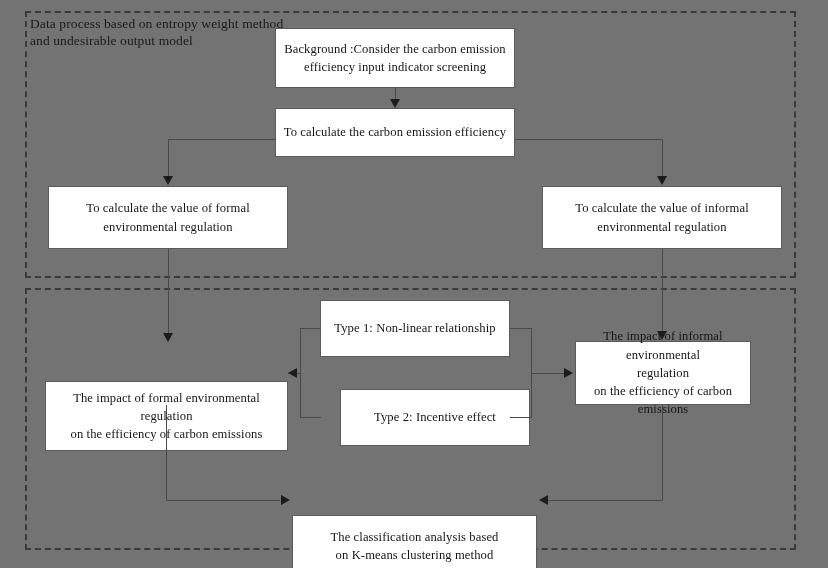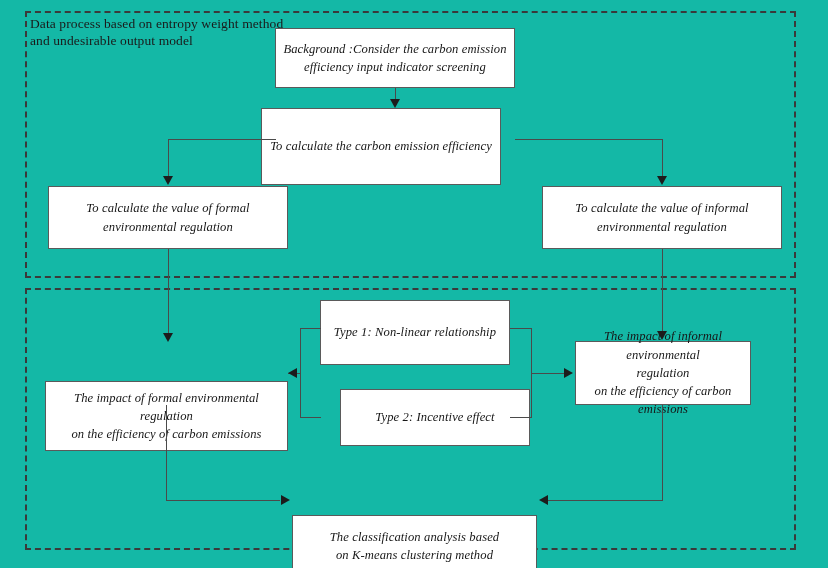--- a/index.html
+++ b/index.html
@@ -7,21 +7,21 @@
     padding: 0;
     background: #ffffff;
   }
   body {
     font-family: "Liberation Serif", "DejaVu Serif", serif;
   }
   #canvas {
     position: relative;
     width: 828px;
     height: 568px;
-    background: #14b8a6;
+    background: #737373;
     overflow: hidden;
   }
   
   .group {
     position: absolute;
     border: 2px dashed #3a3a3a;
     box-sizing: border-box;
   }
   .group-label {
     position: absolute;
@@ -40,21 +40,21 @@
     display: flex;
     align-items: center;
     justify-content: center;
     text-align: center;
     font-size: 12.6px;
     color: #161616;
     line-height: 1.45;
     letter-spacing: 0.1px;
     padding: 2px 6px;
   }
-  .box span { display: block; white-space: pre-line; font-style: italic; }
+  .box span { display: block; white-space: pre-line; }
   
   .ln {
     position: absolute;
     background: #4a4a4a;
   }
   .h { height: 1px; }
   .v { width: 1px; }
   
   .arrow {
     position: absolute;
@@ -86,21 +86,21 @@
   <div class="group-label" style="left:30px; top:16px; width:330px;">Data process based on entropy weight method
 and undesirable output model</div>
 
   <div class="group" style="left:25px; top:288px; width:771px; height:262px;"></div>
 
   <div class="box" style="left:275px; top:28px; width:240px; height:60px;">
     <span>Background :Consider the carbon emission
 efficiency input indicator screening</span>
   </div>
 
-  <div class="box" style="left:261px; top:108px; width:240px; height:77px;">
+  <div class="box" style="left:275px; top:108px; width:240px; height:49px;">
     <span>To calculate the carbon emission efficiency</span>
   </div>
 
   <div class="box" style="left:48px; top:186px; width:240px; height:63px;justify-content:center;">
     <span>To calculate the value of formal
 environmental regulation</span>
   </div>
 
   <div class="box" style="left:542px; top:186px; width:240px; height:63px;">
     <span>To calculate the value of informal
@@ -111,21 +111,21 @@
     <span>The impact of formal environmental regulation
 on the efficiency of carbon emissions</span>
   </div>
 
   <div class="box" style="left:575px; top:341px; width:176px; height:64px;">
     <span>The impact of informal environmental
 regulation
 on the efficiency of carbon emissions</span>
   </div>
 
-  <div class="box" style="left:320px; top:300px; width:190px; height:65px;">
+  <div class="box" style="left:320px; top:300px; width:190px; height:57px;">
     <span>Type 1: Non-linear relationship</span>
   </div>
 
   <div class="box" style="left:320px; top:389px; width:190px; height:57px;margin-left:20px;">
     <span>Type 2: Incentive effect</span>
   </div>
 
   <div class="box" style="left:292px; top:467px; width:245px; height:62px;margin-top:48px;">
     <span>The classification analysis based
 on K-means clustering method</span>

